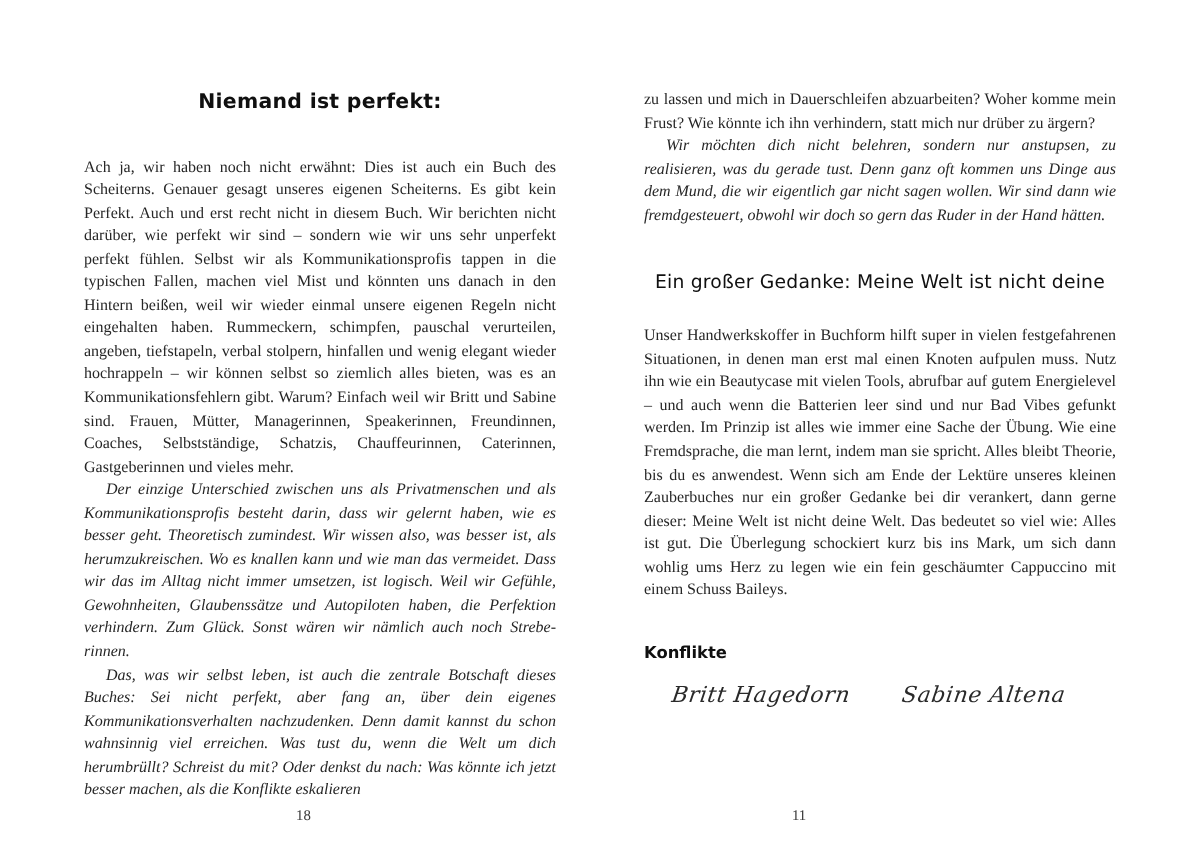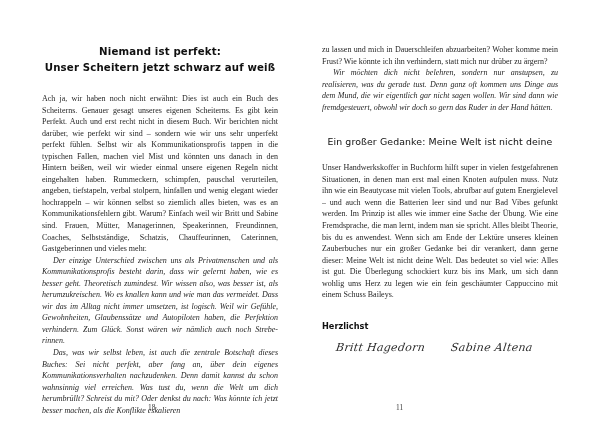--- a/index.html
+++ b/index.html
@@ -122,40 +122,39 @@
 </style>
 </head>
 <body>
 
 <div class="book-spread">
 
   <div class="page page-left">
 
     <div class="chapter-heading">
       <span class="line">Niemand ist perfekt:</span>
-      <span class="line">Unser Scheitern jetzt schwarz auf weiß</span>
     </div>
 
     <p class="body-text">Ach ja, wir haben noch nicht erwähnt: Dies ist auch ein Buch des Scheiterns. Genauer gesagt unseres eigenen Scheiterns. Es gibt kein Perfekt. Auch und erst recht nicht in diesem Buch. Wir berichten nicht darüber, wie perfekt wir sind – sondern wie wir uns sehr unperfekt perfekt fühlen. Selbst wir als Kommunikationsprofis tappen in die typischen Fallen, machen viel Mist und könnten uns danach in den Hintern beißen, weil wir wieder einmal unsere eigenen Regeln nicht eingehalten haben. Rummeckern, schimpfen, pauschal verurteilen, angeben, tiefstapeln, verbal stolpern, hinfallen und wenig elegant wieder hochrappeln – wir können selbst so ziemlich alles bieten, was es an Kommunikationsfehlern gibt. Warum? Einfach weil wir Britt und Sabine sind. Frauen, Mütter, Managerinnen, Speakerinnen, Freundinnen, Coaches, Selbstständige, Schatzis, Chauffeurinnen, Caterinnen, Gastgeberinnen und vieles mehr.</p>
     <p class="body-text indent">Der einzige Unterschied zwischen uns als Privatmenschen und als Kommunikationsprofis besteht darin, dass wir gelernt haben, wie es besser geht. Theoretisch zumindest. Wir wissen also, was besser ist, als herumzukreischen. Wo es knallen kann und wie man das vermeidet. Dass wir das im Alltag nicht immer umsetzen, ist logisch. Weil wir Gefühle, Gewohnheiten, Glaubenssätze und Autopiloten haben, die Perfektion verhindern. Zum Glück. Sonst wären wir nämlich auch noch Strebe­rinnen.</p>
     <p class="body-text indent">Das, was wir selbst leben, ist auch die zentrale Botschaft dieses Buches: Sei nicht perfekt, aber fang an, über dein eigenes Kommunikationsverhalten nachzudenken. Denn damit kannst du schon wahnsinnig viel erreichen. Was tust du, wenn die Welt um dich herumbrüllt? Schreist du mit? Oder denkst du nach: Was könnte ich jetzt besser machen, als die Konflikte eskalieren</p>
 
     <div class="folio folio-left">18</div>
   </div>
 
   <div class="page page-right">
 
     <p class="body-text">zu lassen und mich in Dauerschleifen abzuarbeiten? Woher komme mein Frust? Wie könnte ich ihn verhindern, statt mich nur drüber zu ärgern?</p>
     <p class="body-text indent">Wir möchten dich nicht belehren, sondern nur anstupsen, zu realisieren, was du gerade tust. Denn ganz oft kommen uns Dinge aus dem Mund, die wir eigentlich gar nicht sagen wollen. Wir sind dann wie fremdgesteuert, obwohl wir doch so gern das Ruder in der Hand hätten.</p>
 
     <div class="section-heading">Ein großer Gedanke: Meine Welt ist nicht deine</div>
 
     <p class="body-text">Unser Handwerkskoffer in Buchform hilft super in vielen festgefahrenen Situationen, in denen man erst mal einen Knoten aufpulen muss. Nutz ihn wie ein Beautycase mit vielen Tools, abrufbar auf gutem Energielevel – und auch wenn die Batterien leer sind und nur Bad Vibes gefunkt werden. Im Prinzip ist alles wie immer eine Sache der Übung. Wie eine Fremdsprache, die man lernt, indem man sie spricht. Alles bleibt Theorie, bis du es anwendest. Wenn sich am Ende der Lektüre unseres kleinen Zauberbuches nur ein großer Gedanke bei dir verankert, dann gerne dieser: Meine Welt ist nicht deine Welt. Das bedeutet so viel wie: Alles ist gut. Die Überlegung schockiert kurz bis ins Mark, um sich dann wohlig ums Herz zu legen wie ein fein geschäumter Cappuccino mit einem Schuss Baileys.</p>
 
-    <div class="closing-label">Herzlichst</div>
+    <div class="closing-label">Konflikte</div>
 
     <div class="signatures">
       <div class="signature">Britt Hagedorn</div>
       <div class="signature">Sabine Altena</div>
     </div>
 
     <div class="folio folio-right">11</div>
   </div>
 
 </div>

